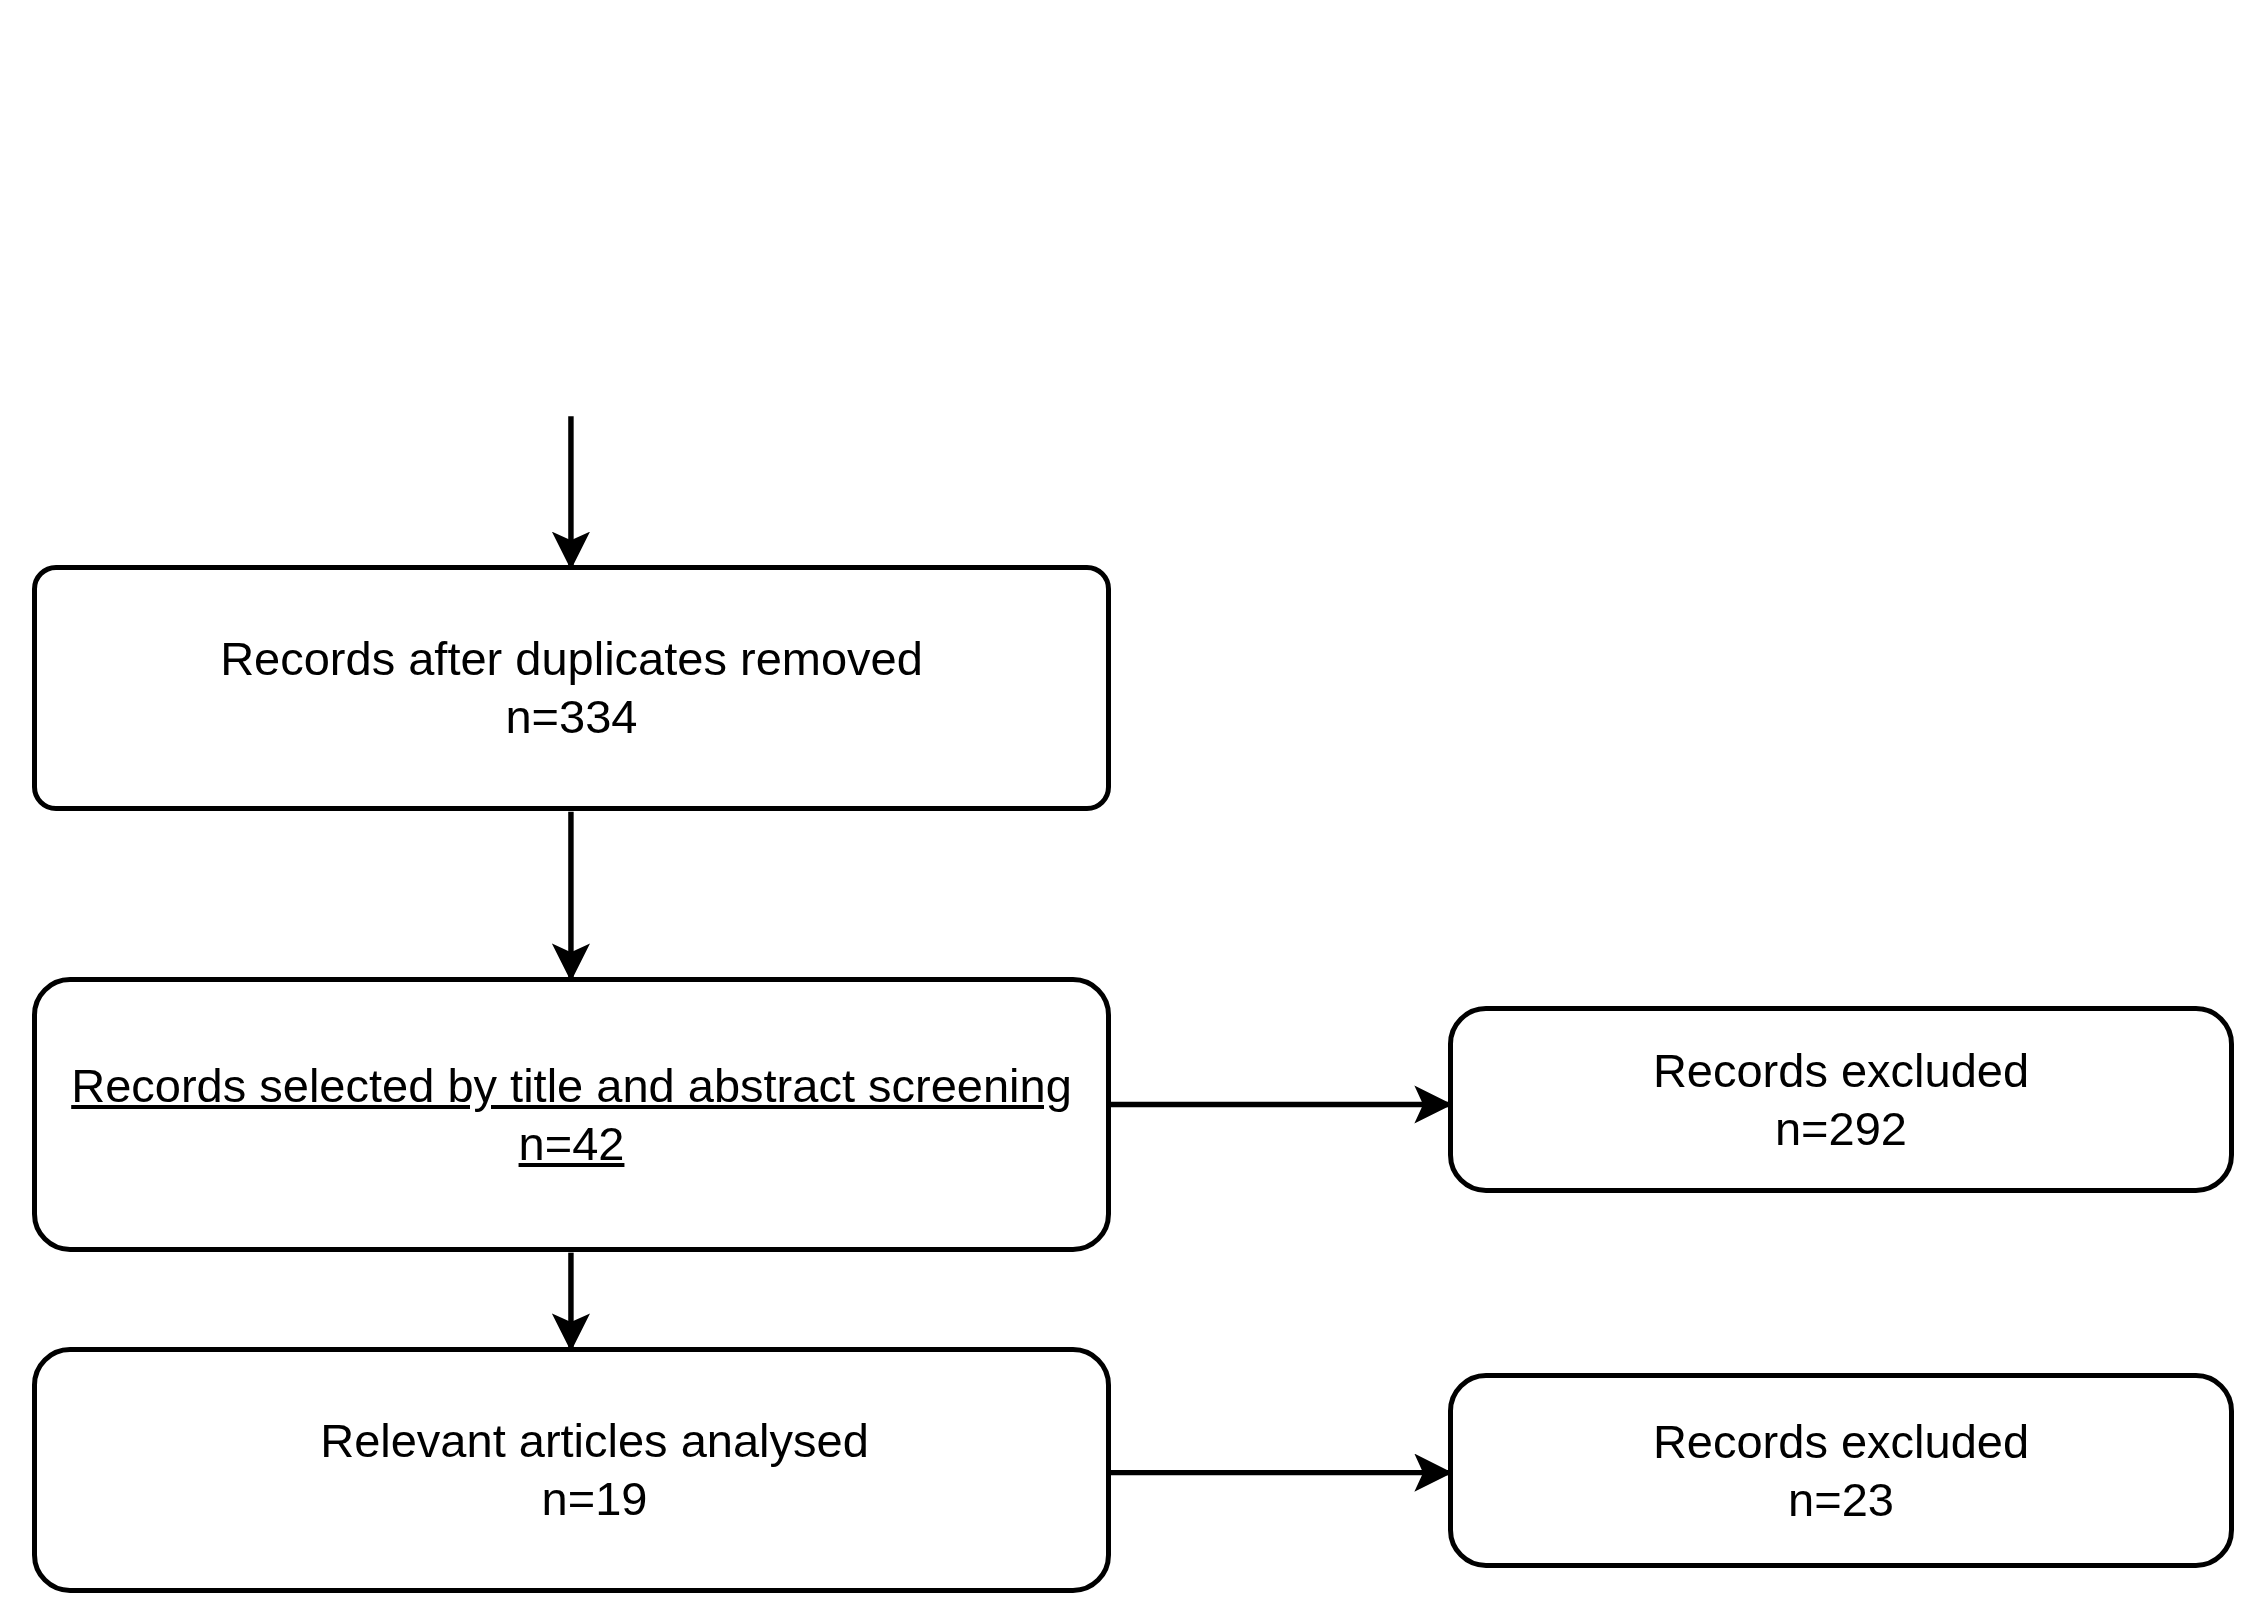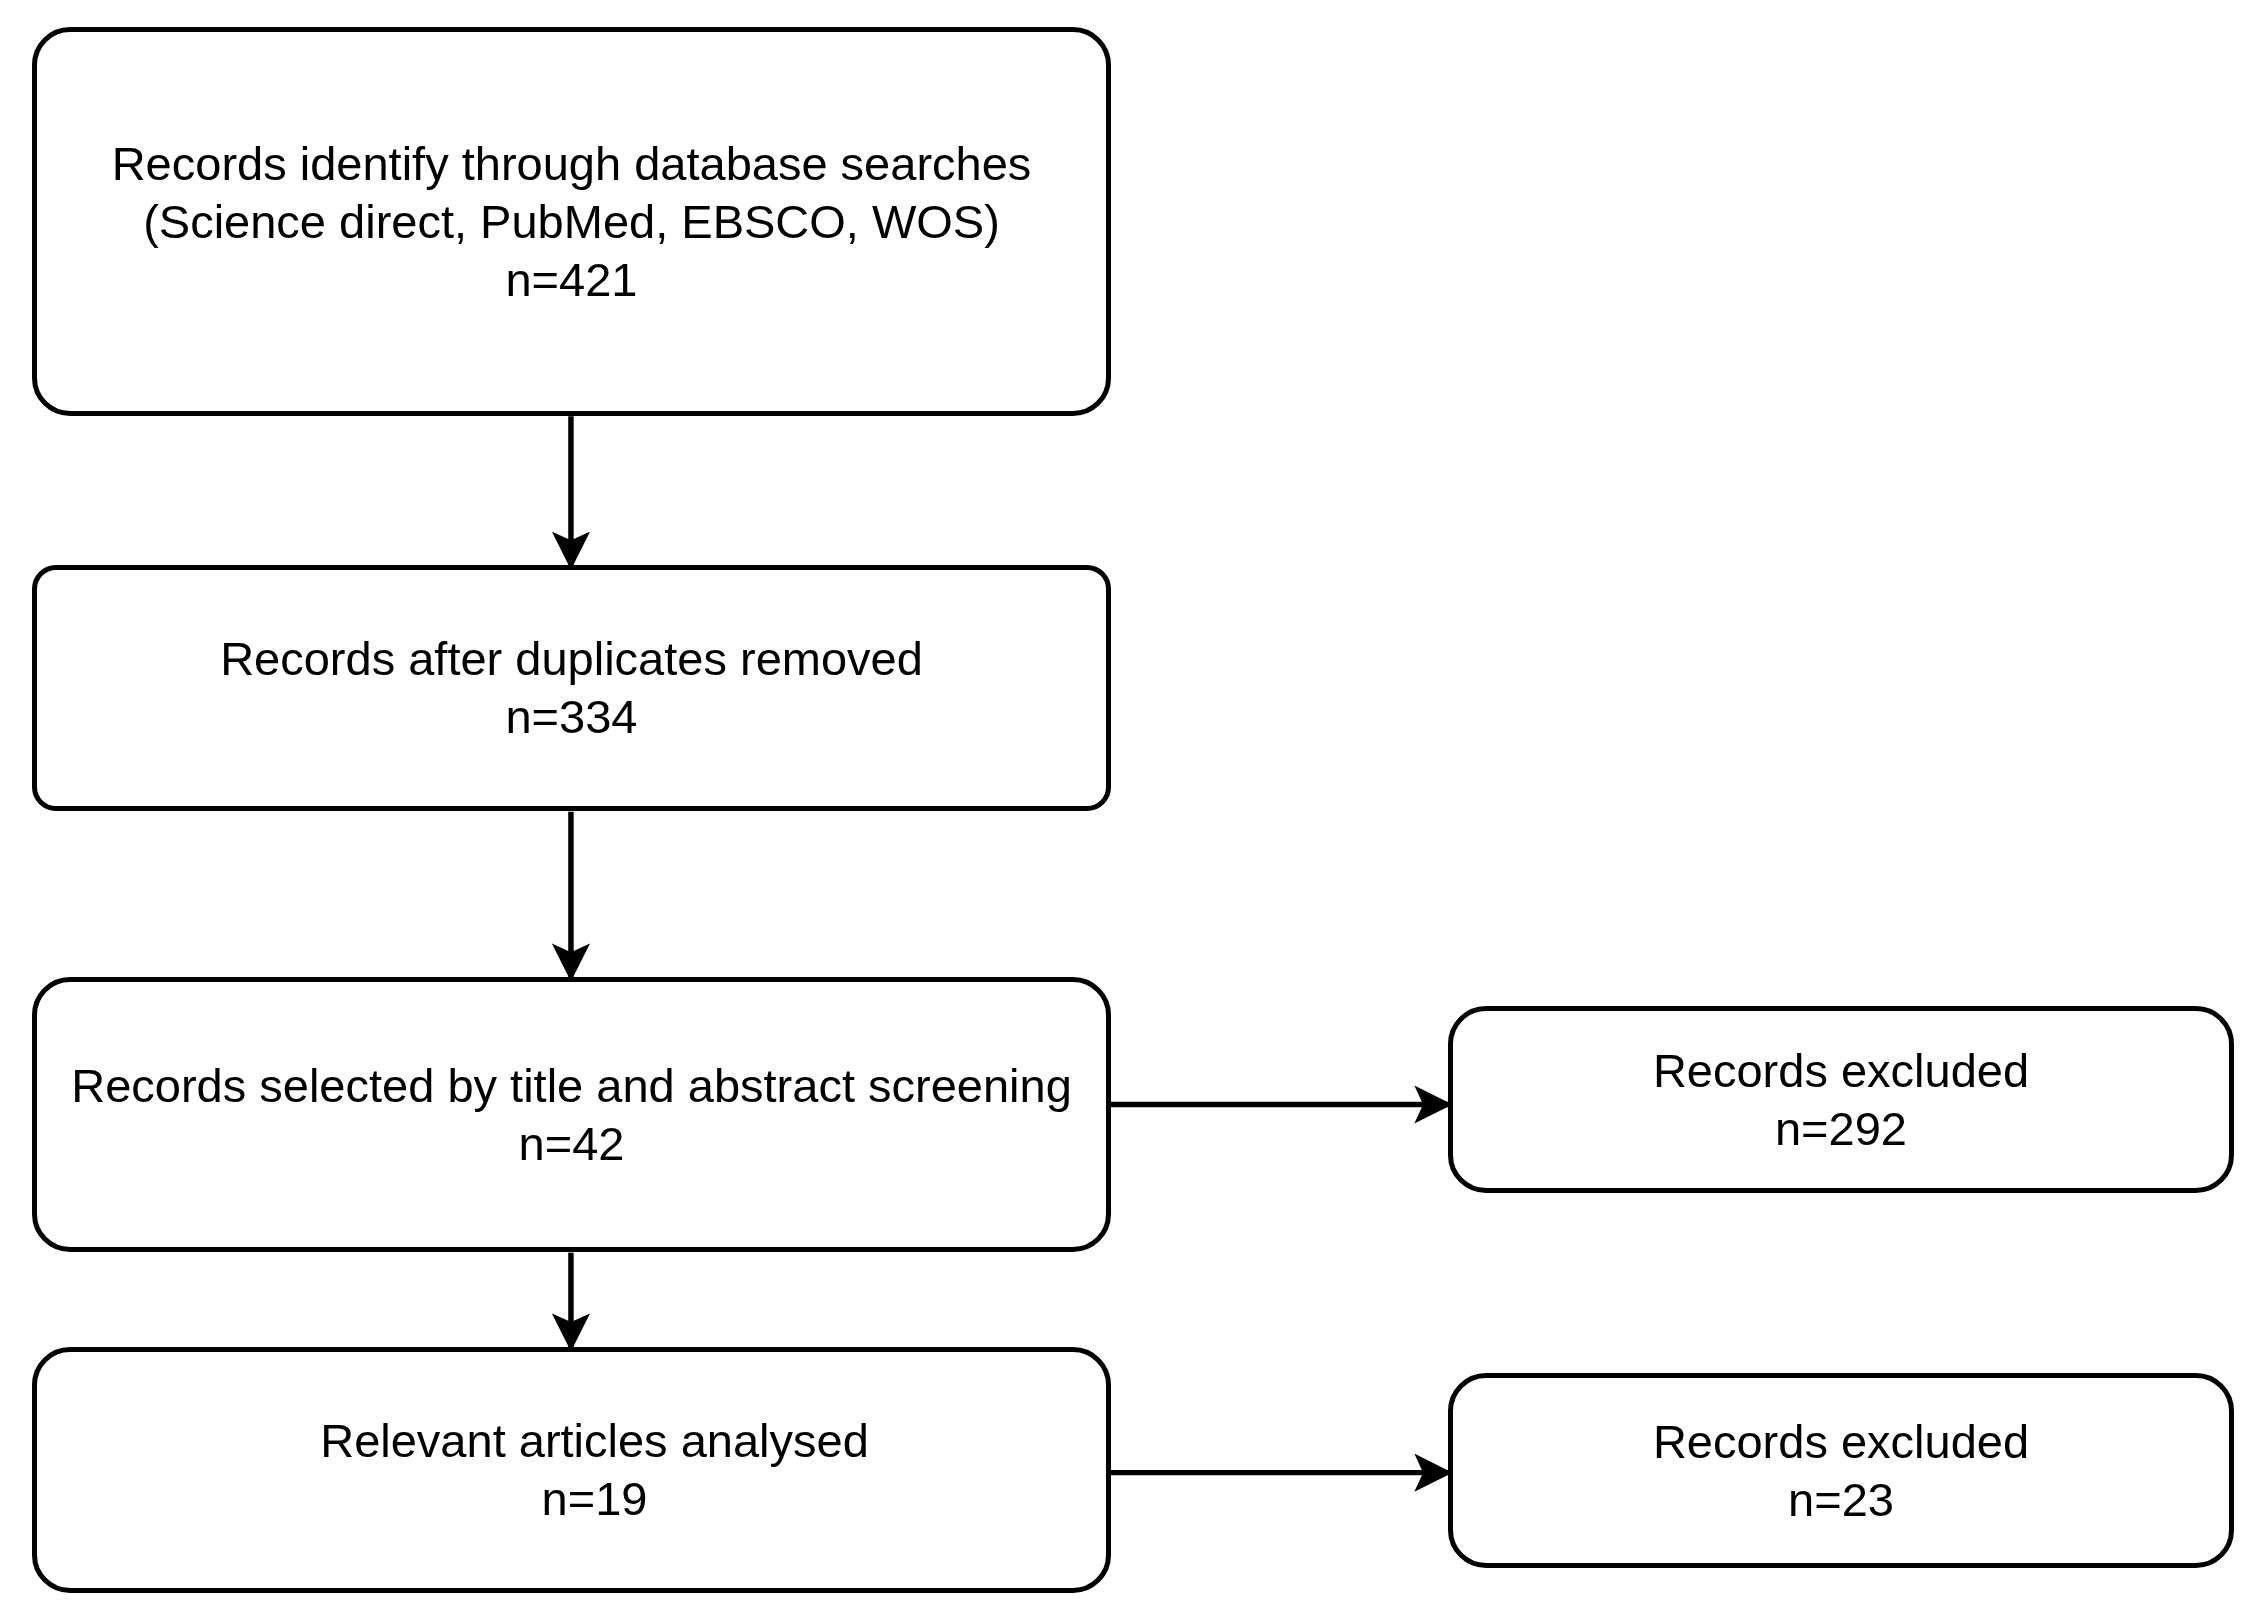--- a/index.html
+++ b/index.html
@@ -38,21 +38,21 @@
     font-family: "Liberation Sans", sans-serif;
     font-size: 47px;
     line-height: 58px;
     color: #000000;
     white-space: pre-line;
     padding: 0 23.6px;
   }
   
   #box-identification { left: 32px;  top: 27px;   width: 1079px; height: 389px; }
   #box-duplicates     { left: 32px;  top: 565px;  width: 1079px; height: 246px; border-radius: 24px; }
-  #box-screening      { left: 32px;  top: 977px; width: 1079px; height: 275px; }
+  #box-screening      { left: 32px;  top: 977px; width: 1079px; height: 275px; text-decoration: underline; }
   #box-analysed       { left: 32px;  top: 1347px; width: 1079px; height: 246px; padding-left: 46px; }
   
   #box-excluded-screening { left: 1448px; top: 1006px; width: 786px; height: 187px; }
   #box-excluded-eligibility { left: 1448px; top: 1373px; width: 786px; height: 195px; }
 </style>
 </head>
 <body>
 
 <div id="canvas">
 
@@ -67,24 +67,20 @@
 
     <line x1="628" y1="893" x2="628" y2="1075" stroke="#000000" stroke-width="6" marker-end="url(#arrowhead)"></line>
 
     <line x1="628" y1="1378" x2="628" y2="1482" stroke="#000000" stroke-width="6" marker-end="url(#arrowhead)"></line>
 
     <line x1="1222" y1="1215" x2="1593" y2="1215" stroke="#000000" stroke-width="6" marker-end="url(#arrowhead)"></line>
 
     <line x1="1222" y1="1620" x2="1593" y2="1620" stroke="#000000" stroke-width="6" marker-end="url(#arrowhead)"></line>
   </svg>
 
-  <div class="node-box" id="box-identification">
-    <div class="node-text">Records identify through database searches (Science direct, PubMed, EBSCO, WOS)
-n=421</div>
-  </div>
 
   <div class="node-box" id="box-duplicates">
     <div class="node-text">Records after duplicates removed
 n=334</div>
   </div>
 
   <div class="node-box" id="box-screening">
     <div class="node-text">Records selected by title and abstract screening
 n=42</div>
   </div>

